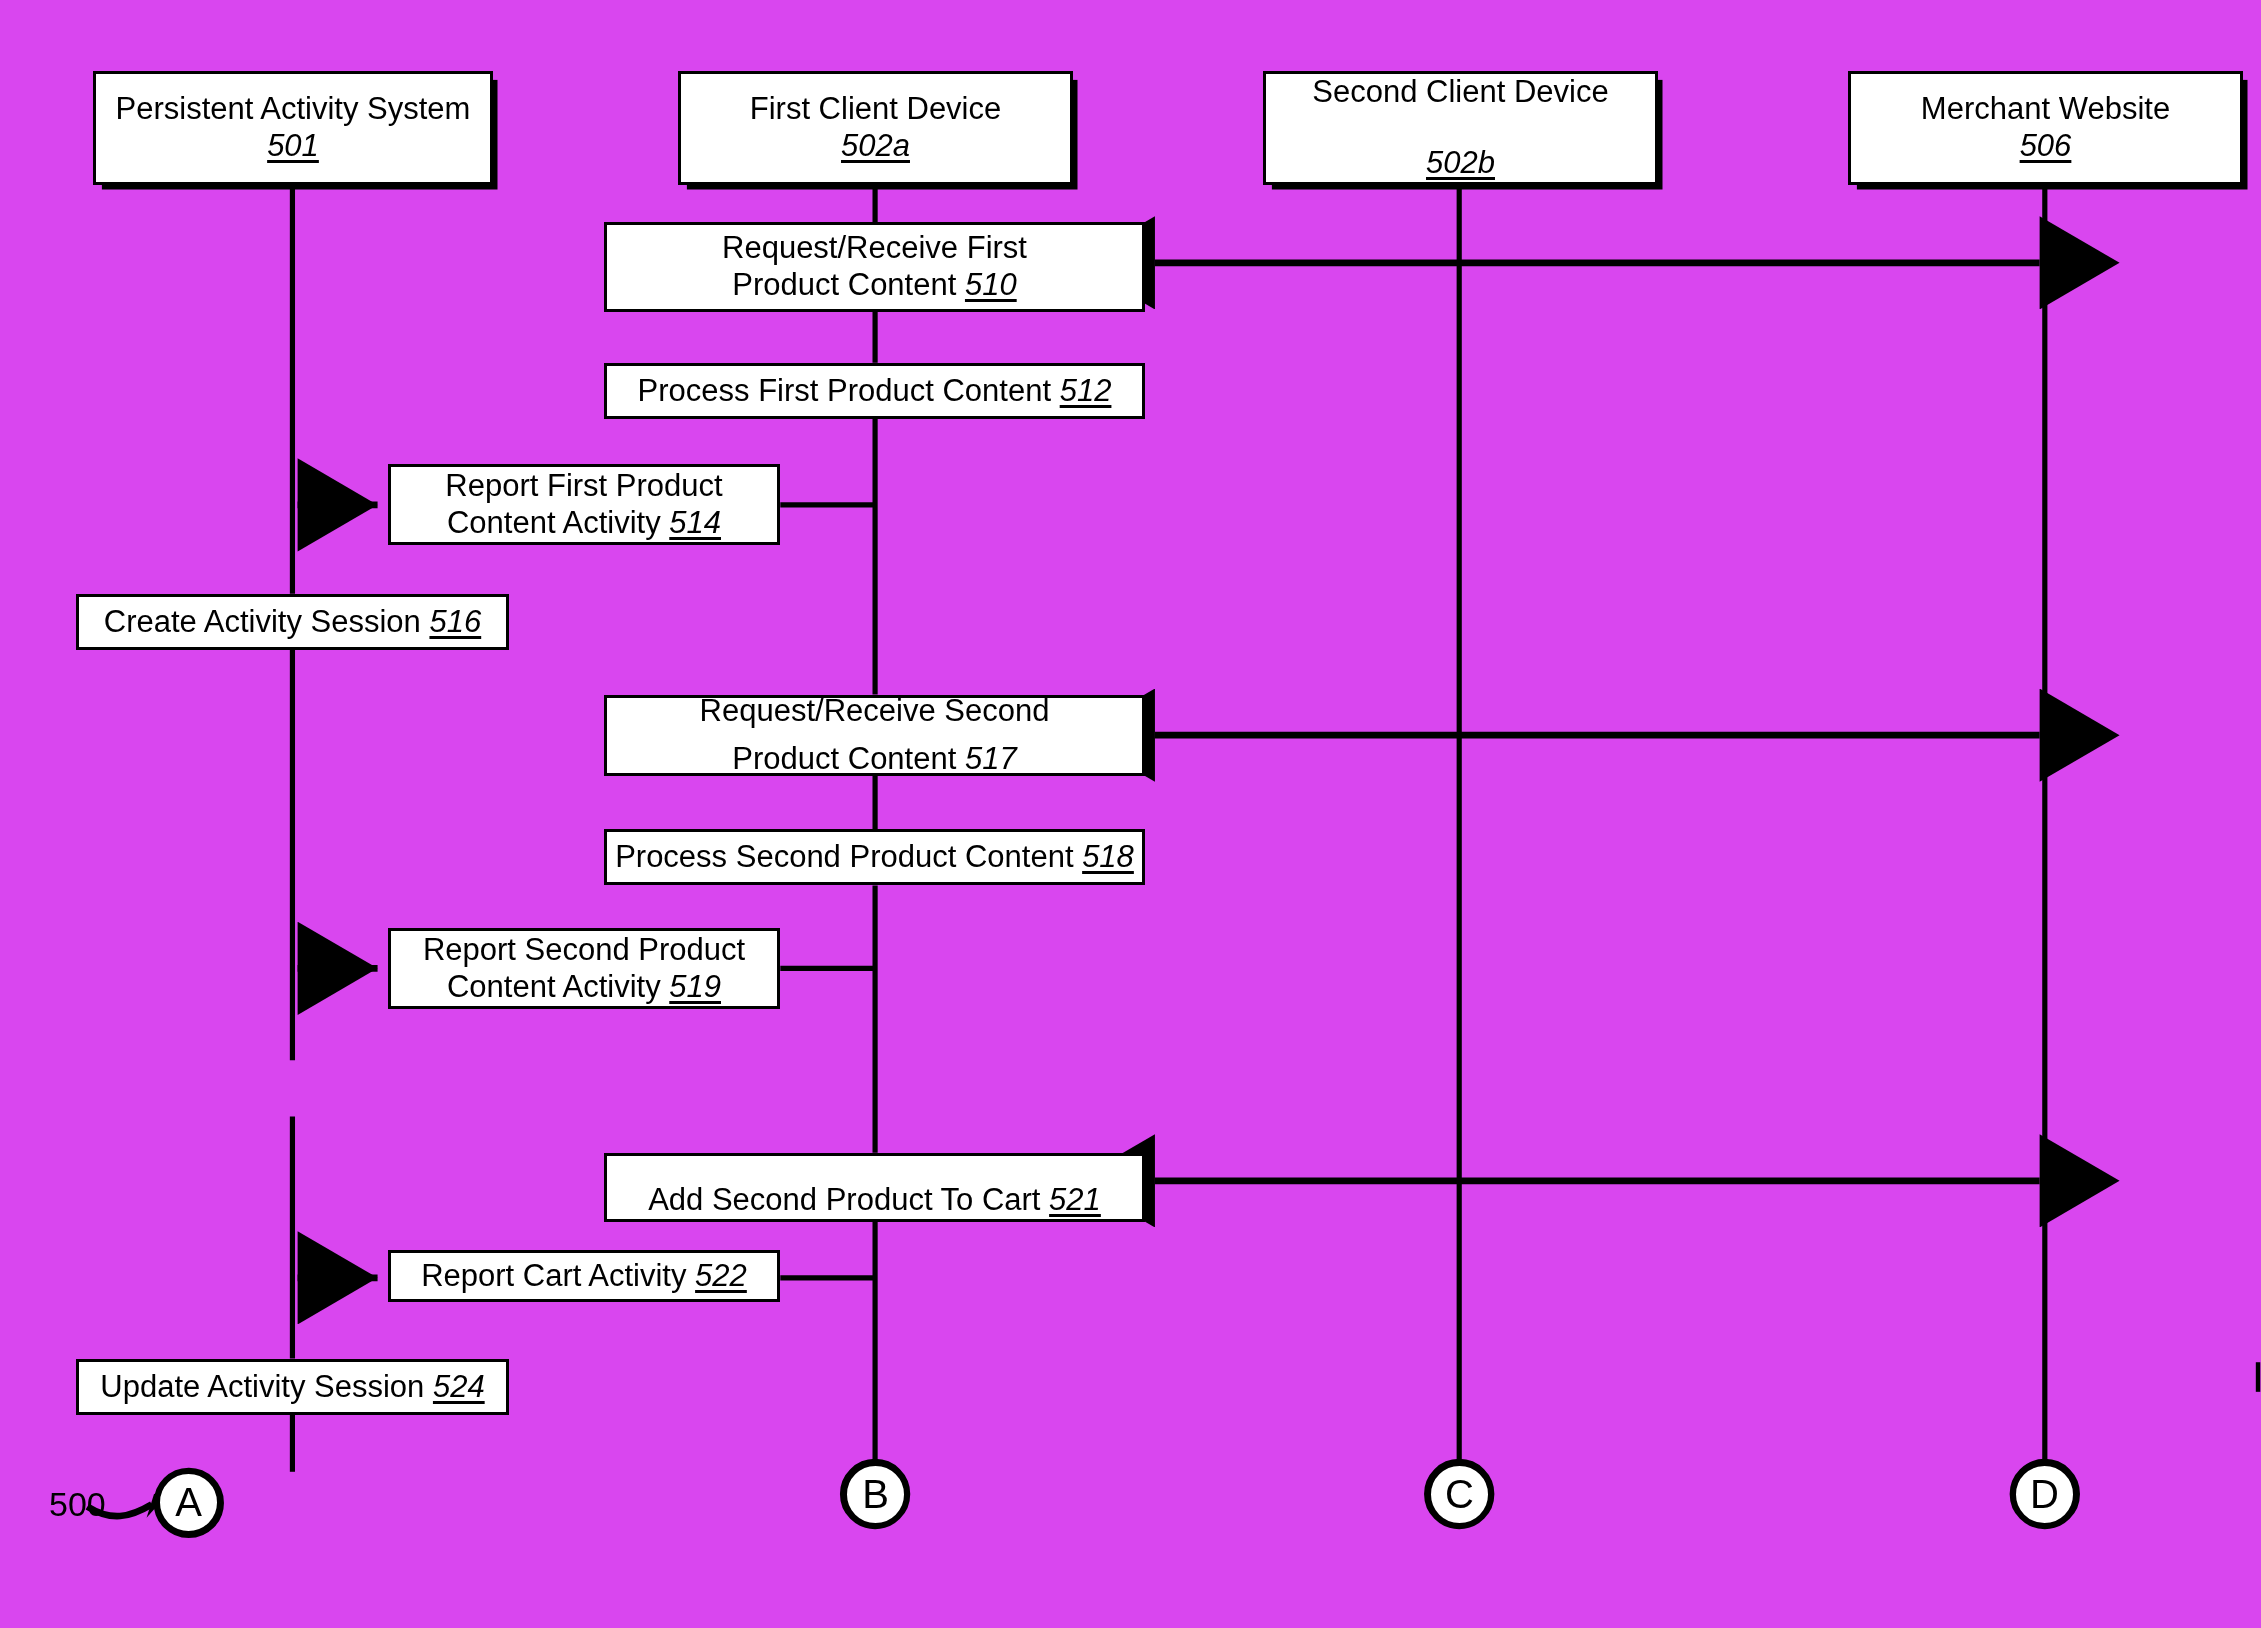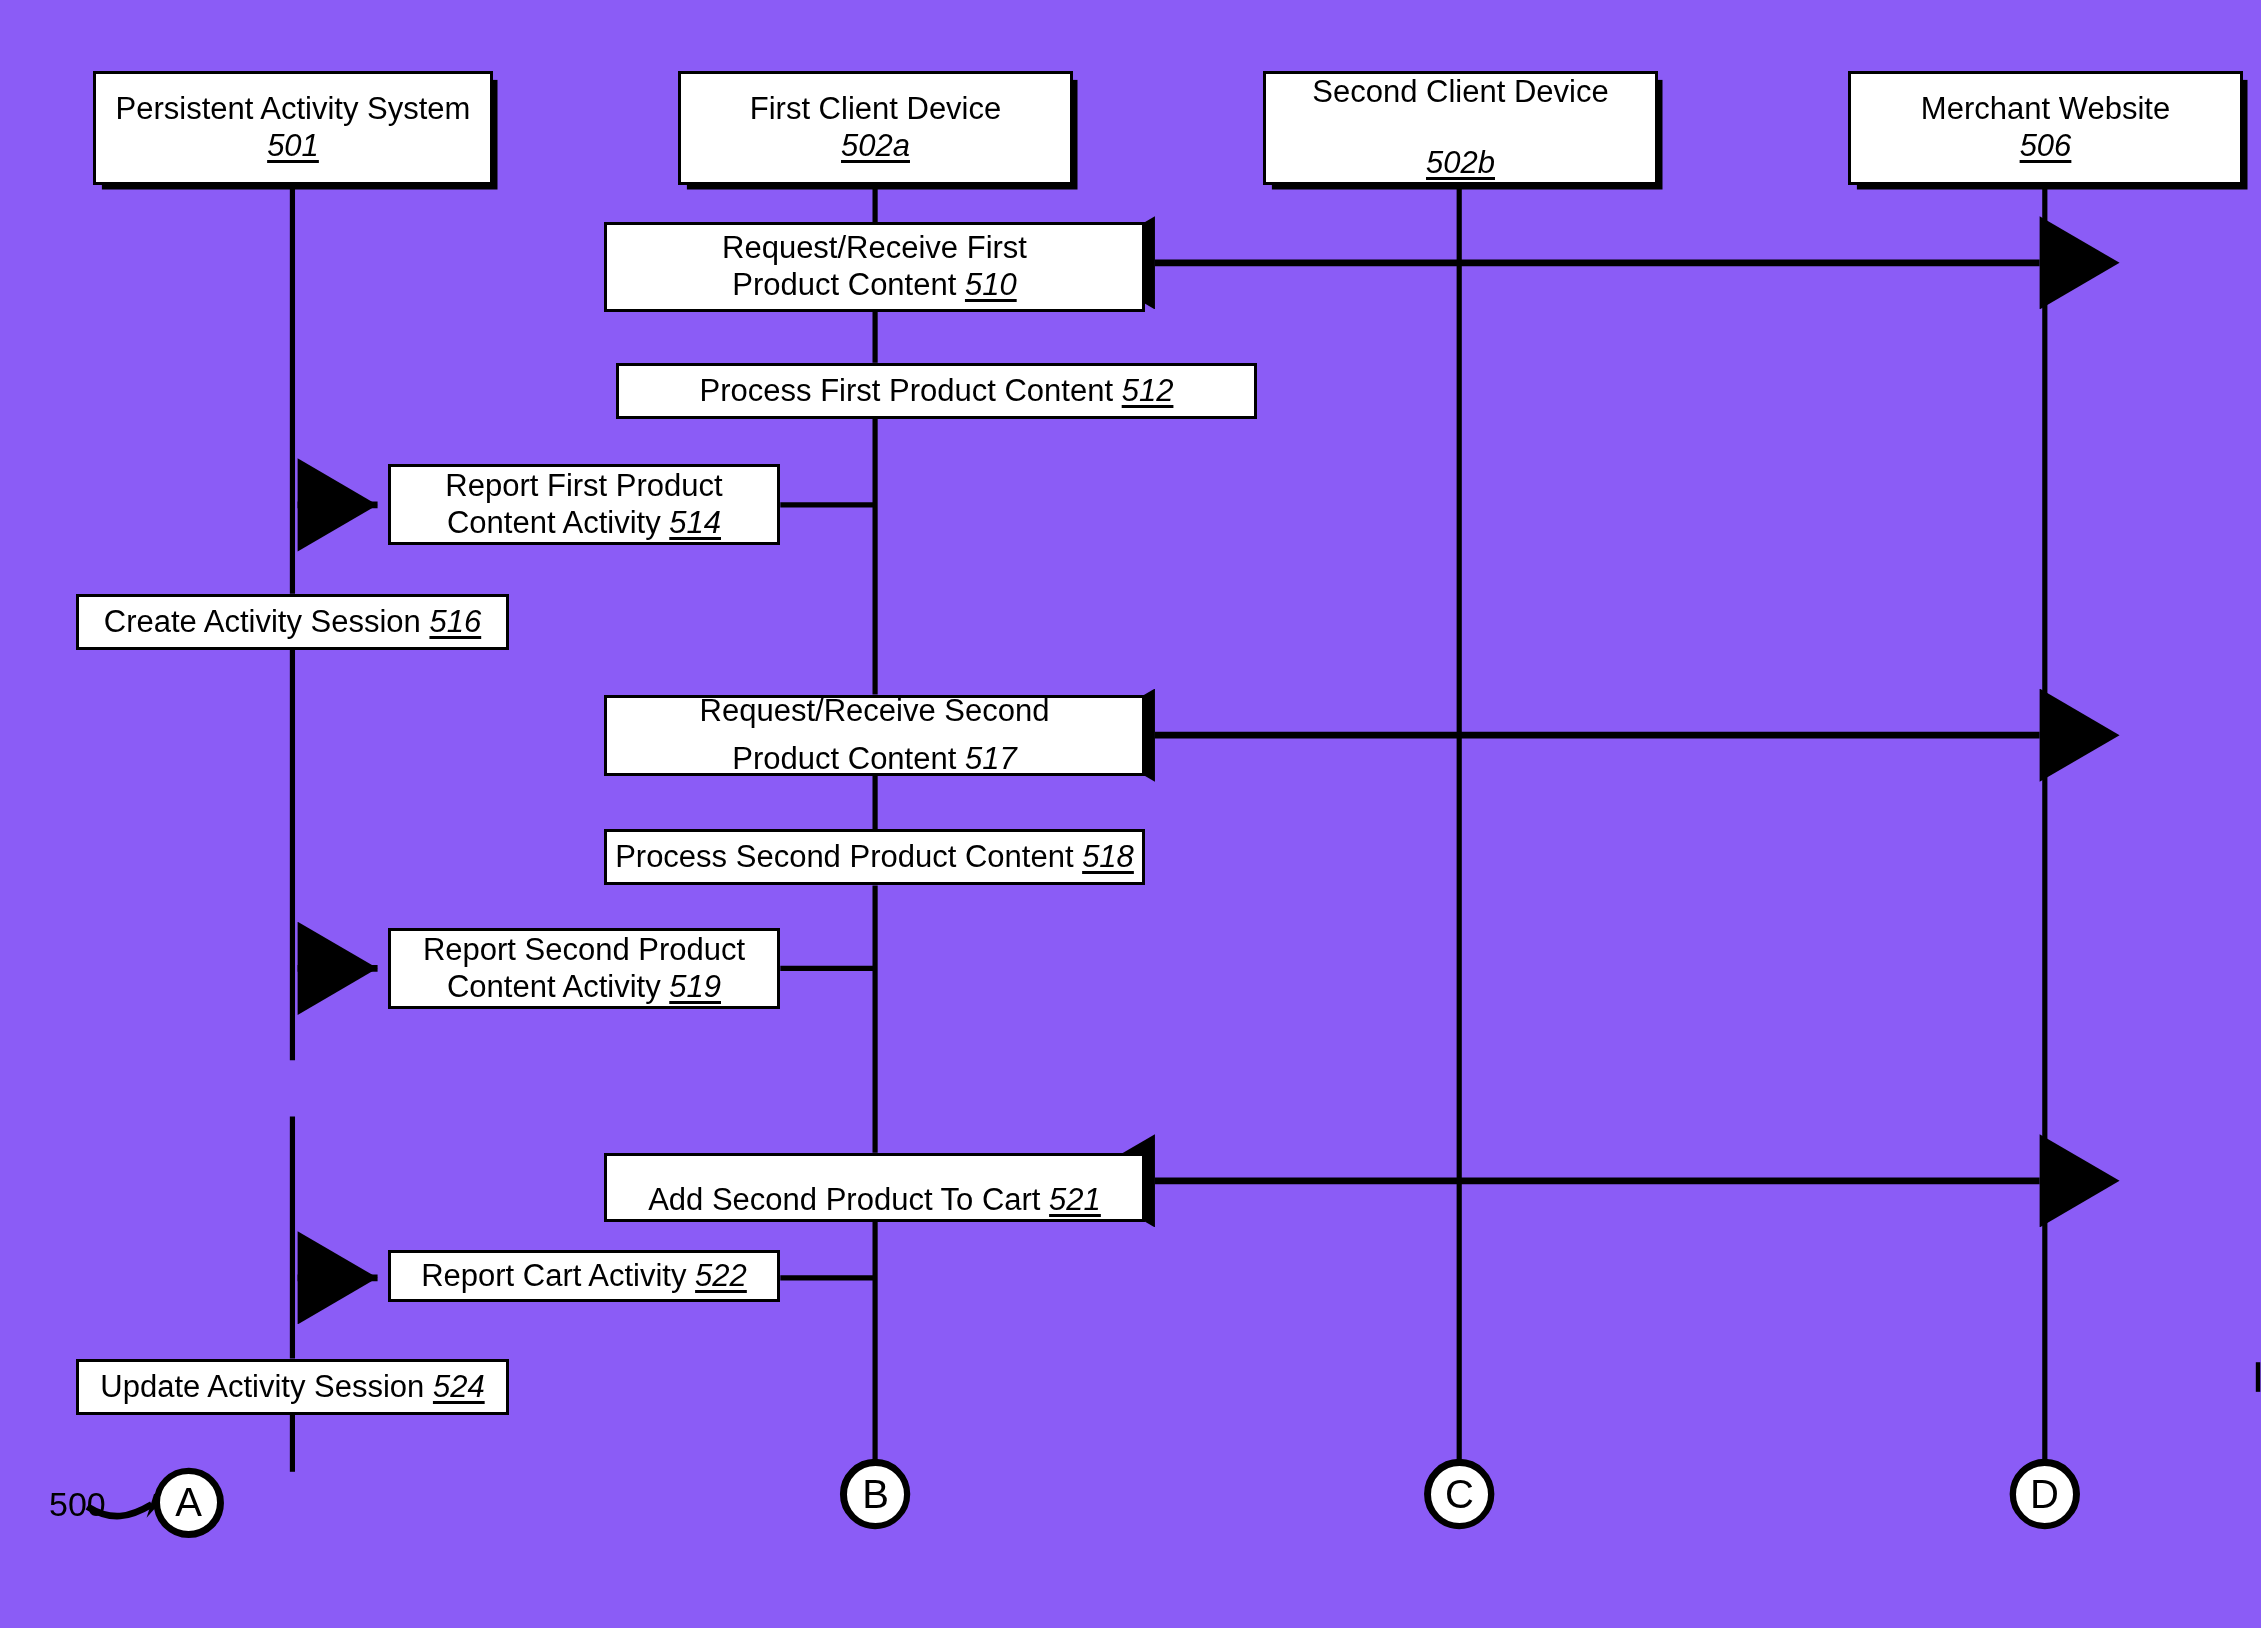--- a/index.html
+++ b/index.html
@@ -8,21 +8,21 @@
     background: #ffffff;
   }
   body {
     font-family: "Liberation Sans", sans-serif;
     color: #000000;
   }
   #figure {
     position: relative;
     width: 2261px;
     height: 1628px;
-    background: #8b5cf6;
+    background: #d946ef;
     overflow: hidden;
   }
   #svg-layer {
     position: absolute;
     left: 0;
     top: 0;
     width: 2261px;
     height: 1628px;
   }
   .node-box {
@@ -161,21 +161,21 @@
   <div class="node-box header-box" style="left:1848px; top:71px; width:395px; height:114px;">
     <span class="lbl-line">Merchant Website</span>
     <span class="ref-num">506</span>
   </div>
 
   <div class="node-box" style="left:604px; top:222px; width:541px; height:90px;">
     <span class="lbl-line">Request/Receive First</span>
     <span class="lbl-line"><span>Product Content</span> <span class="ref-num">510</span></span>
   </div>
 
-  <div class="node-box" style="left:604px; top:363px; width:641px; height:56px;margin-left:12px;">
+  <div class="node-box" style="left:604px; top:363px; width:541px; height:56px;">
     <span class="lbl-line"><span>Process First Product Content</span> <span class="ref-num">512</span></span>
   </div>
 
   <div class="node-box" style="left:388px; top:464px; width:392px; height:81px;">
     <span class="lbl-line">Report First Product</span>
     <span class="lbl-line"><span>Content Activity</span> <span class="ref-num">514</span></span>
   </div>
 
   <div class="node-box" style="left:76px; top:594px; width:433px; height:56px;">
     <span class="lbl-line"><span>Create Activity Session</span> <span class="ref-num">516</span></span>

